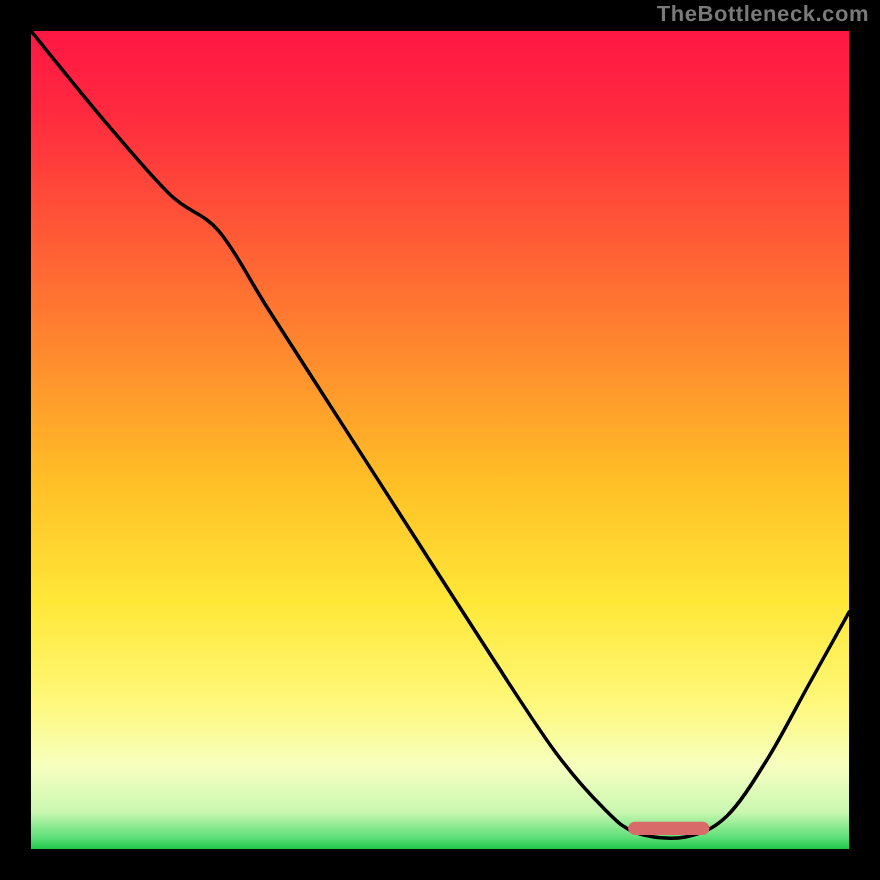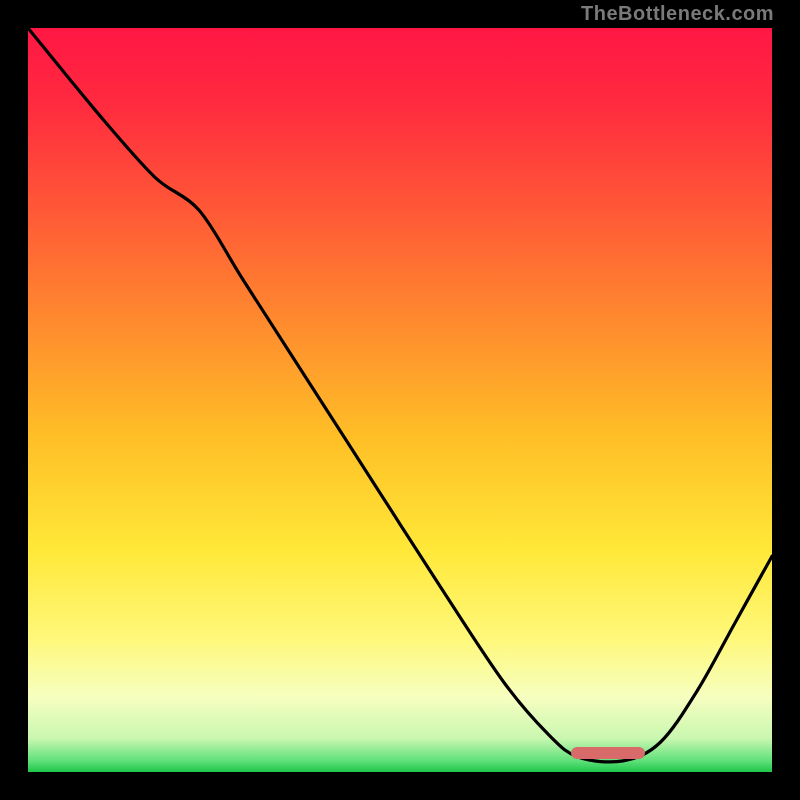--- a/index.html
+++ b/index.html
@@ -13,21 +13,21 @@
   }
   .stage {
     position: relative;
     width: 800px;
     height: 800px;
     background: #000;
   }
   .watermark {
     position: absolute;
     top: 2px;
-    right: 26px;
+    right: 10px;
     color: #7a7a7a;
     font-size: 20px;
     font-weight: 700;
     letter-spacing: 0.5px;
     z-index: 50;
     user-select: none;
   }
   .plot-frame {
     position: absolute;
     left: 28px;

